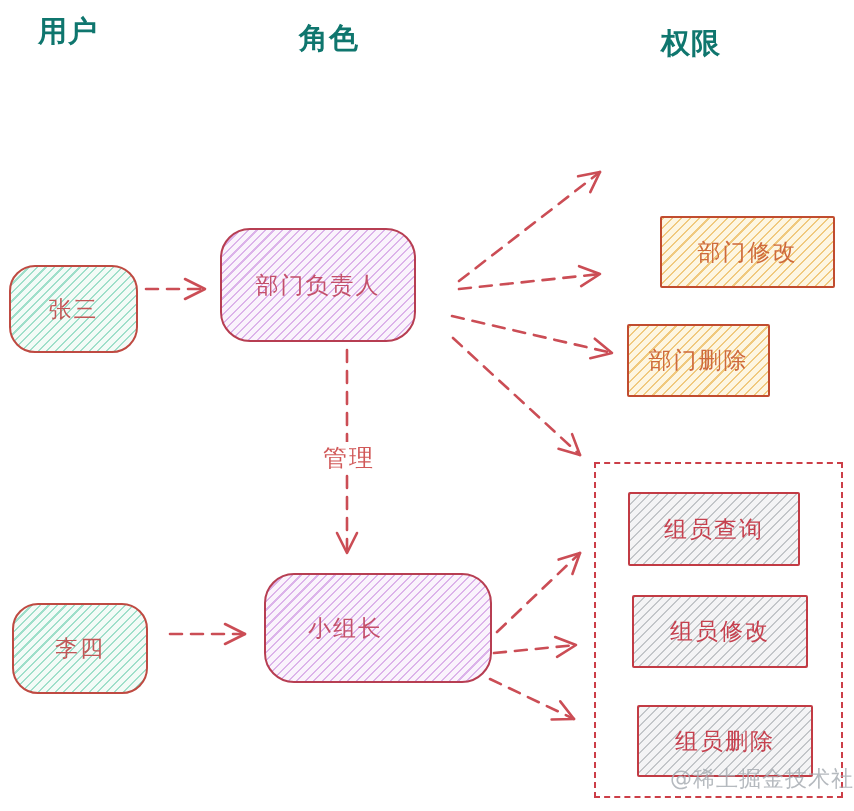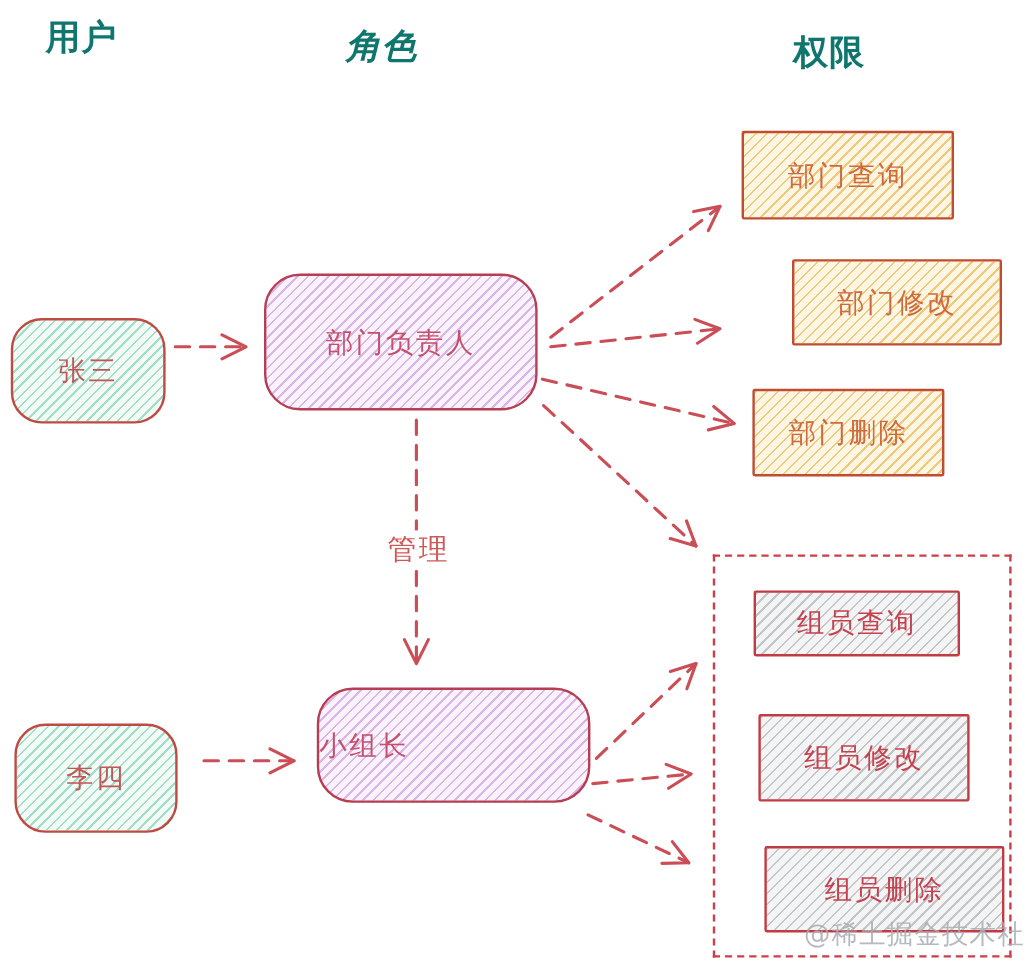--- a/index.html
+++ b/index.html
@@ -95,21 +95,21 @@
     opacity: 0.85;
     white-space: nowrap;
   }
 </style>
 </head>
 <body>
 
 <div class="canvas">
 
   <div class="col-header" style="left:38px; top:12px;">用户</div>
-  <div class="col-header" style="left:288px; top:19px;font-style:italic;">角色</div>
+  <div class="col-header" style="left:299px; top:19px;">角色</div>
   <div class="col-header" style="left:661px; top:24px;">权限</div>
 
   <svg class="arrows" width="854" height="811" viewBox="0 0 854 811">
     <defs>
       <marker id="vhead" viewBox="0 0 26 26" refX="24" refY="13" markerWidth="26" markerHeight="26" markerUnits="userSpaceOnUse" orient="auto">
         <path d="M4,3 L24,13 L4,23" fill="none" stroke="#cb4d55" stroke-width="2.6" stroke-linecap="round" stroke-linejoin="round"></path>
       </marker>
     </defs>
     <g fill="none" stroke="#cb4d55" stroke-width="2.6" stroke-linecap="round" stroke-dasharray="12 9">
       <path d="M146,289 L205,289" marker-end="url(#vhead)"></path>
@@ -125,46 +125,43 @@
     </g>
   </svg>
 
   <div class="box user-box" style="left:9px; top:245px; width:129px; height:88px;">
     <span>张三</span>
   </div>
   <div class="box user-box" style="left:12px; top:583px; width:136px; height:91px;">
     <span>李四</span>
   </div>
 
-  <div class="box role-box" style="left:220px; top:228px; width:228px; height:114px;">
+  <div class="box role-box" style="left:220px; top:228px; width:196px; height:114px;">
     <span>部门负责人</span>
   </div>
-  <div class="box role-box" style="left:264px; top:573px; width:228px; height:96px; justify-content:flex-start; ">
+  <div class="box role-box" style="left:264px; top:573px; width:228px; height:110px; justify-content:flex-start; padding-left:42px;">
     <span>小组长</span>
   </div>
 
   <div class="edge-label" style="left:320px; top:442px;">管理</div>
 
-  <div class="box perm-dept" style="left:618px; top:109px; width:177px; height:74px;">
-    <span>部门查询</span>
-  </div>
   <div class="box perm-dept" style="left:621px; top:216px; width:175px; height:72px;margin-left:39px;">
     <span>部门修改</span>
   </div>
-  <div class="box perm-dept" style="left:627px; top:324px; width:160px; height:73px;">
+  <div class="box perm-dept" style="left:627px; top:324px; width:143px; height:73px;">
     <span>部门删除</span>
   </div>
 
   <div class="member-group" style="left:594px; top:462px; width:249px; height:336px;"></div>
 
-  <div class="box perm-member" style="left:628px; top:492px; width:172px; height:55px;">
+  <div class="box perm-member" style="left:628px; top:492px; width:172px; height:74px;">
     <span>组员查询</span>
   </div>
   <div class="box perm-member" style="left:632px; top:595px; width:176px; height:73px;">
     <span>组员修改</span>
   </div>
-  <div class="box perm-member" style="left:637px; top:705px; width:200px; height:72px;">
+  <div class="box perm-member" style="left:637px; top:705px; width:176px; height:72px;">
     <span>组员删除</span>
   </div>
 
   <div class="watermark" style="left:670px; top:764px;">@稀土掘金技术社区</div>
 
 </div>
 
 </body></html>

